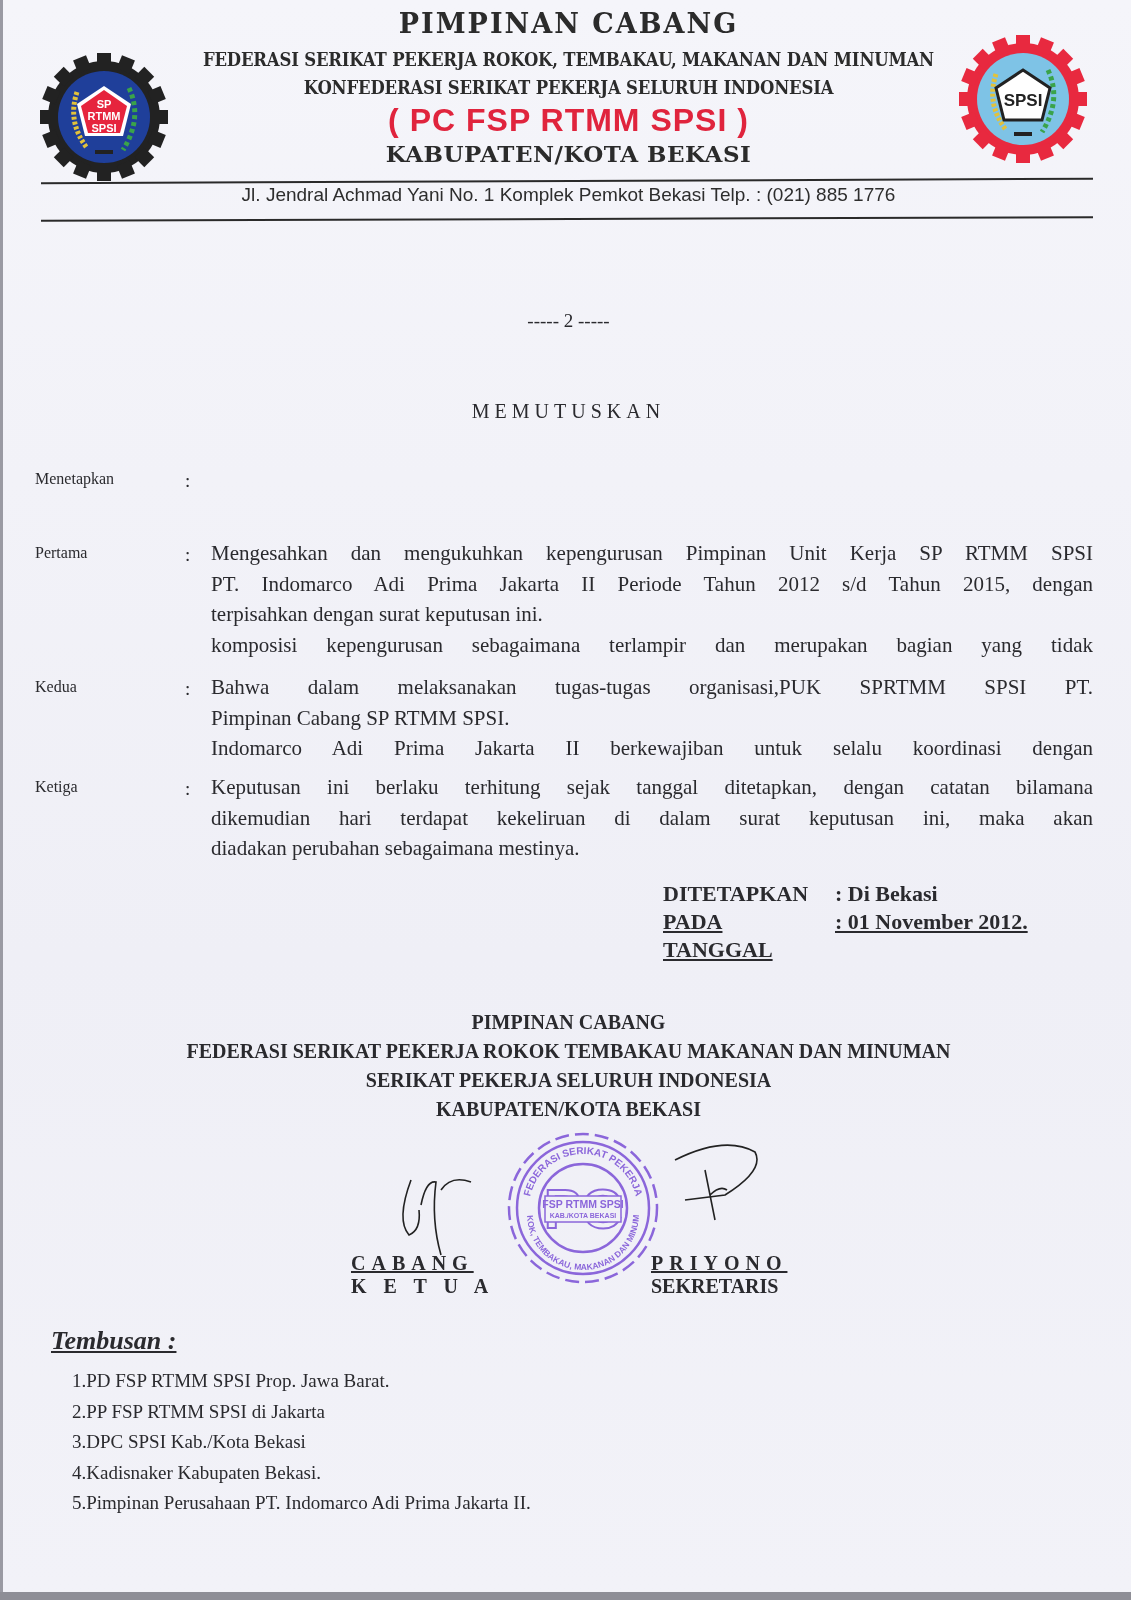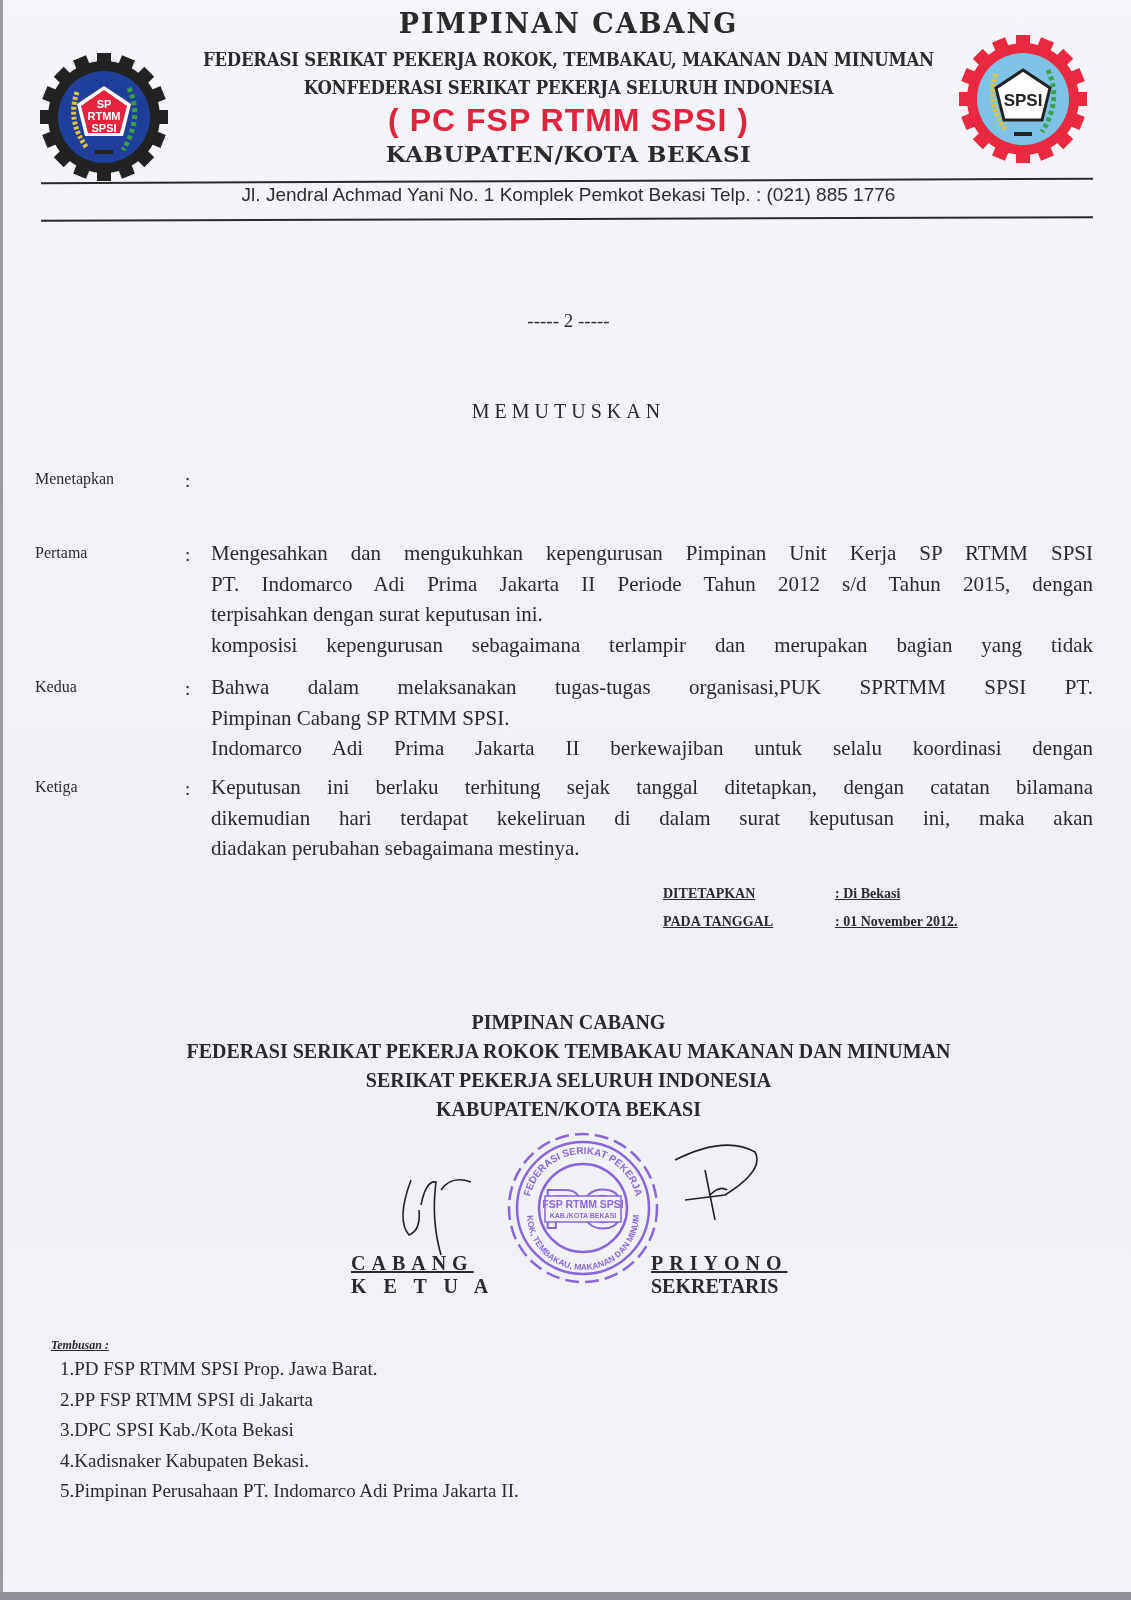--- a/index.html
+++ b/index.html
@@ -41,34 +41,34 @@
   .page-no { position: absolute; top: 310px; left: 0; width: 1131px; text-align: center; font-size: 19px; }
   .decide { position: absolute; top: 400px; left: 0; width: 1131px; text-align: center; font-size: 20px; letter-spacing: 5px; }
   .label { position: absolute; left: 32px; font-size: 16px; }
   .colon { position: absolute; left: 182px; font-size: 19px; }
   .para {
     position: absolute; left: 208px; width: 882px; font-size: 21px; line-height: 30.5px;
     text-align: justify;
   }
   .para span { display: block; }
 
-  .sign-block { position: absolute; left: 660px; top: 880px; font-weight: bold; font-size: 14px; line-height: 28px; text-decoration: underline; }
+  .sign-block { position: absolute; left: 660px; top: 880px; font-weight: bold; font-size: 22px; line-height: 28px; }
   .sign-row { display: flex; }
   .sign-row .k { width: 172px; }
   .sign-row.ul { text-decoration: underline; }
 
   .closing { position: absolute; left: 0; width: 1131px; text-align: center; font-size: 20px; font-weight: bold; line-height: 29px; }
 
   .signer { position: absolute; font-weight: bold; font-size: 20px; letter-spacing: 6px; }
   .signer-name { text-decoration: underline; }
   .stamp { position: absolute; left: 490px; top: 1118px; width: 180px; height: 180px; opacity: 0.85; }
   .sig { position: absolute; }
 
-  .cc-title { position: absolute; left: 48px; top: 1326px; font-size: 12px; font-style: italic; font-weight: bold; text-decoration: underline; margin-top: 12px; }
-  .cc-list { position: absolute; left: 57px; top: 1354px; font-size: 19px; line-height: 30.5px; margin: 0; padding: 0; list-style: none; }
+  .cc-title { position: absolute; left: 48px; top: 1326px; font-size: 26px; font-style: italic; font-weight: bold; text-decoration: underline; }
+  .cc-list { position: absolute; left: 57px; top: 1354px; font-size: 19px; line-height: 30.5px; margin: 12px; padding: 0; list-style: none; }
 </style>
 </head>
 <body>
 
 <div class="page">
 
   <svg class="logo logo-left" viewBox="0 0 130 130">
     <g fill="#222">
       <circle cx="65" cy="65" r="56"></circle>
       <g id="teethL">

